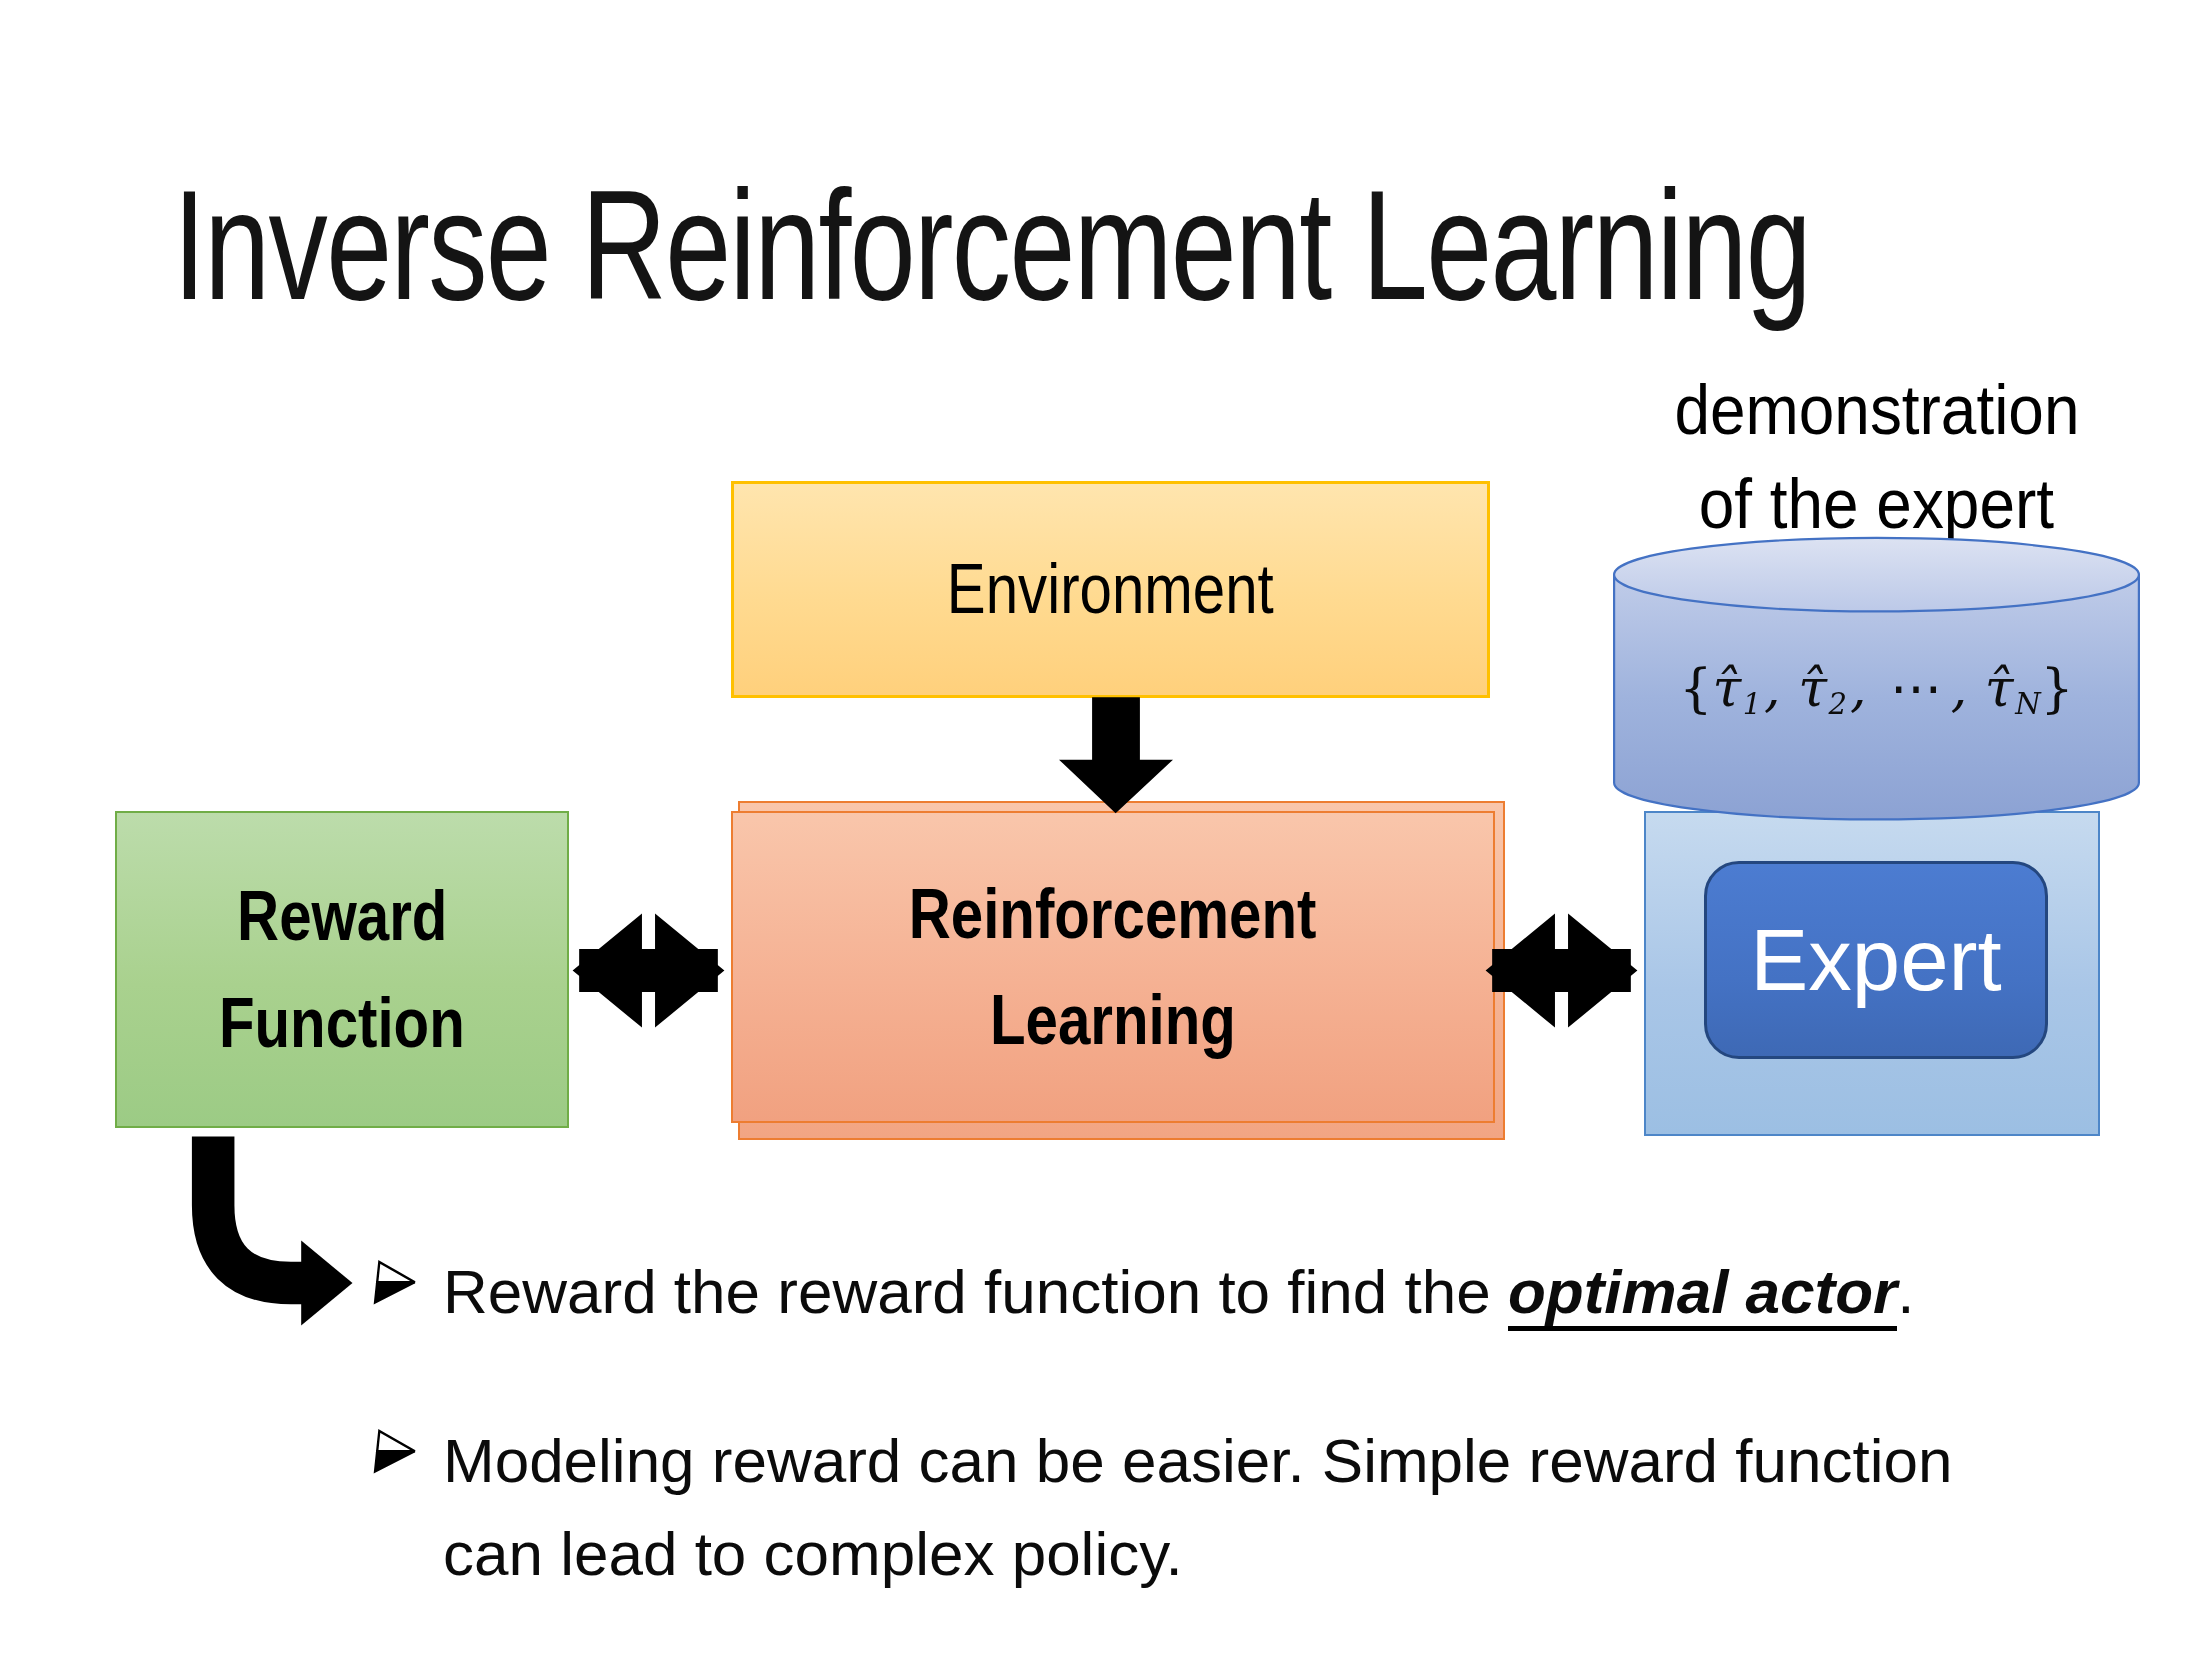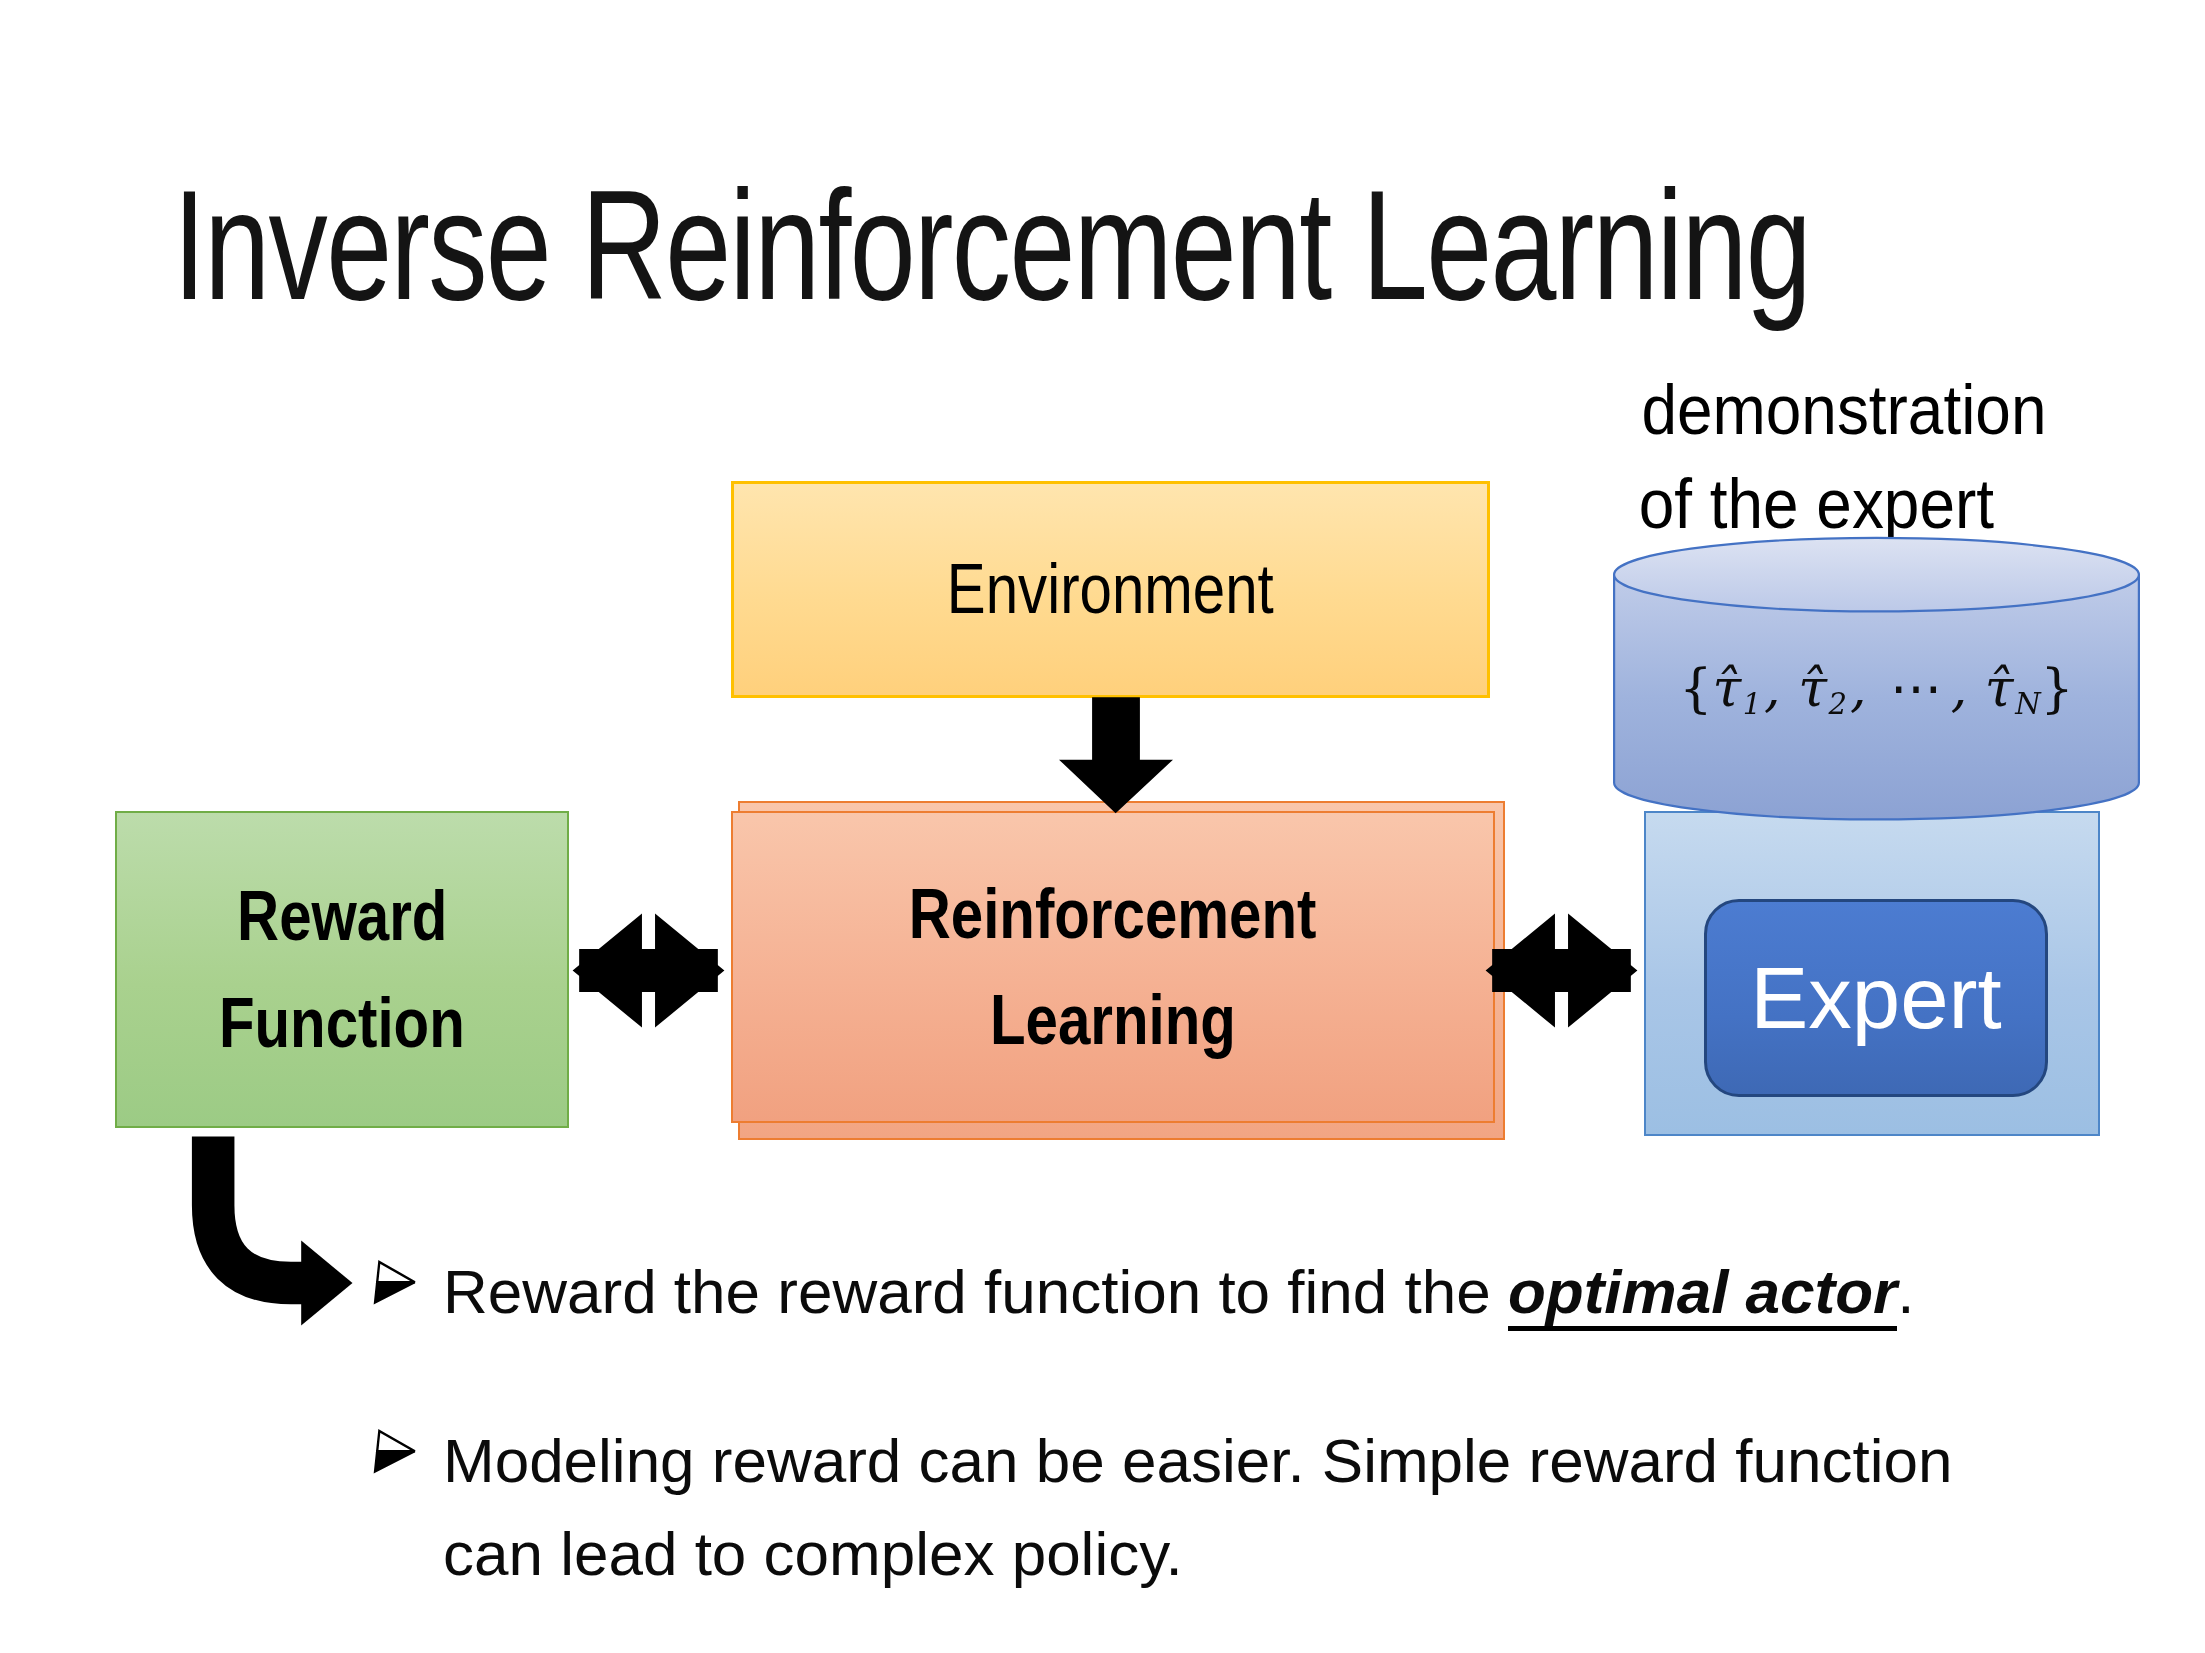--- a/index.html
+++ b/index.html
@@ -8,39 +8,39 @@
     font-family:"Liberation Sans",sans-serif;color:#0b0b0b;overflow:hidden;
   }
   .abs{position:absolute;}
   
   .sx76{display:inline-block;transform:scaleX(.76);transform-origin:0 50%;white-space:nowrap;}
   .sx90c{display:inline-block;transform:scaleX(.90);transform-origin:50% 50%;white-space:nowrap;}
   .sx82c{display:inline-block;transform:scaleX(.82);transform-origin:50% 50%;white-space:nowrap;}
 
   .slide-title{left:173px;top:160px;font-size:156px;line-height:1.1;letter-spacing:-2.2px;color:#141414;white-space:nowrap;}
 
-  .annotation{left:1619px;top:363px;width:515px;text-align:left;font-size:71px;line-height:1.32;color:#000;}
+  .annotation{left:1619px;top:363px;width:515px;text-align:center;font-size:71px;line-height:1.32;color:#000;}
 
   .node{display:flex;flex-direction:column;align-items:center;justify-content:center;box-sizing:border-box;text-align:center;}
   .node .lbl{font-size:71px;line-height:1.5;color:#000;text-align:center;}
 
   .env-box{left:731px;top:481px;width:759px;height:217px;border:3.7px solid #FFC000;
     background:linear-gradient(180deg,#FFE5AE 0%,#FFDA90 55%,#FFD07C 100%);}
 
   .rl-echo{left:738px;top:801px;width:763px;height:335px;border:2.9px solid #ED7D31;
     background:linear-gradient(180deg,#F9C6AB 0%,#F2A583 100%);}
   .rl-box{left:731px;top:811px;width:764px;height:312px;border:2.9px solid #ED7D31;
     background:linear-gradient(180deg,#F9C6AB 0%,#F5B193 55%,#F1A180 100%);font-weight:bold;}
 
   .reward-box{left:115px;top:811px;width:454px;height:317px;border:2.9px solid #70AD47;
     background:linear-gradient(180deg,#BCDCAB 0%,#A9D18E 55%,#9CCB85 100%);font-weight:bold;}
 
   .expert-panel{left:1644px;top:811px;width:456px;height:325px;border:2.2px solid #4D86C8;box-sizing:border-box;
     background:linear-gradient(180deg,#C6DAEF 0%,#A9C6E7 55%,#9CBFE3 100%);z-index:1;}
-  .expert-btn{left:1704px;top:899px;width:344px;height:198px;border:3.7px solid #24477F;border-radius:35px;box-sizing:border-box;
+  .expert-btn{left:1704px;top:861px;width:344px;height:198px;border:3.7px solid #24477F;border-radius:35px;box-sizing:border-box;
     background:linear-gradient(180deg,#4C7CD1 0%,#4472C4 60%,#3E69B5 100%);
     display:flex;align-items:center;justify-content:center;z-index:2;}
   .expert-btn .lbl{font-size:87px;color:#ffffff;}
 
   .cyl{left:1608px;top:535px;width:537px;height:294px;z-index:3;}
   .formula{left:1619px;top:656px;width:515px;text-align:center;z-index:4;
     font-family:"DejaVu Serif",serif;font-style:italic;font-size:52px;line-height:1.25;color:#0d0d0d;white-space:nowrap;}
   .formula sub{font-size:0.56em;font-style:italic;vertical-align:-0.28em;margin-left:1.5px;}
   .formula .comma{margin:0 17.6px 0 2.9px;}
   .formula .cdots{margin:0 5.9px;font-style:normal;}

